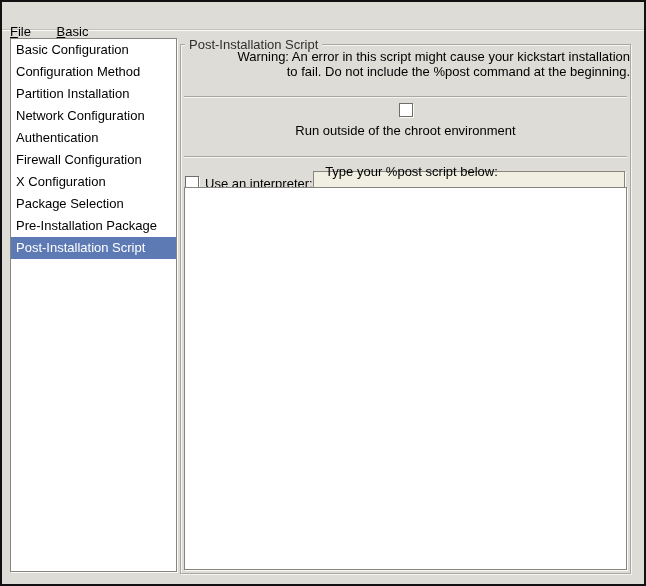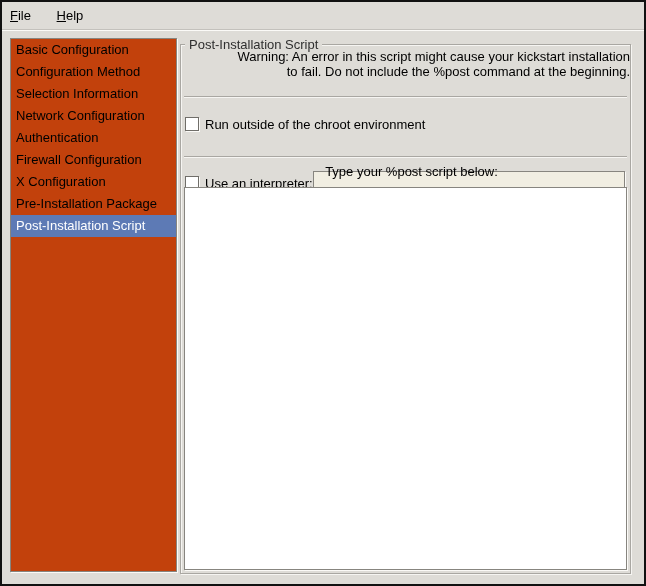--- a/index.html
+++ b/index.html
@@ -17,32 +17,32 @@
   }
 
   
   .menubar {
     position:absolute; left:0; top:0; width:642px; height:28px;
     border-bottom:1px solid #c3c1bc;
     box-shadow:0 1px 0 #fbfaf7;
   }
   .menu-item {
     display:inline-block;
-    padding:0 8px;
+    padding:16px 8px;
     margin-right:6px;
     line-height:27px;
     cursor:default;
   }
   .menu-item::first-letter { text-decoration:underline; }
 
   
   .sidebar {
     position:absolute; left:8px; top:36px;
     width:167px; height:534px;
-    background:#c2410c;
+    background:#ffffff;
     border:1px solid #87857f;
     box-shadow:1px 1px 0 #fbfaf7;
     overflow:hidden;
   }
   .sidebar-item {
     height:22px; line-height:22px;
     padding-left:5px;
     white-space:nowrap;
     cursor:default;
   }
@@ -76,21 +76,21 @@
     border-top:1px solid #a9a7a2;
     box-shadow:0 1px 0 #f6f5f2;
   }
   .sep1 { top:51px; }
   .sep2 { top:111px; }
 
   .check-row {
     position:absolute; left:4px; right:4px;
     display:flex; align-items:center; gap:6px;
   }
-  .row-chroot { top:70px; height:18px; }
+  .row-chroot { top:58px; height:18px;flex-direction:column; }
   .row-interp { top:82px; height:24px;margin-top:44px; }
 
   .checkbox {
     display:inline-block; flex:0 0 auto;
     width:14px; height:14px;
     background:#ffffff;
     border:1px solid #706e69;
     box-shadow:1px 1px 0 #fbfaf7;
     cursor:default;
   }
@@ -125,31 +125,32 @@
     padding:2px 4px;
   }
 </style>
 </head>
 <body>
 
 <div class="window">
 
   <div class="menubar">
     <span class="menu-item">File</span>
-    <span class="menu-item">Help</span>
+    <span class="menu-item">Basic</span>
   </div>
 
   <div class="sidebar">
     <div class="sidebar-item">Basic Configuration</div>
     <div class="sidebar-item">Configuration Method</div>
-    <div class="sidebar-item">Selection Information</div>
+    <div class="sidebar-item">Partition Installation</div>
     <div class="sidebar-item">Network Configuration</div>
     <div class="sidebar-item">Authentication</div>
     <div class="sidebar-item">Firewall Configuration</div>
     <div class="sidebar-item">X Configuration</div>
+    <div class="sidebar-item">Package Selection</div>
     <div class="sidebar-item">Pre-Installation Package</div>
     <div class="sidebar-item selected">Post-Installation Script</div>
   </div>
 
   <div class="frame">
     <span class="frame-title">Post-Installation Script</span>
 
     <div class="warning">
       <div>Warning: An error in this script might cause your kickstart installation</div>
       <div>to fail. Do not include the %post command at the beginning.</div>

